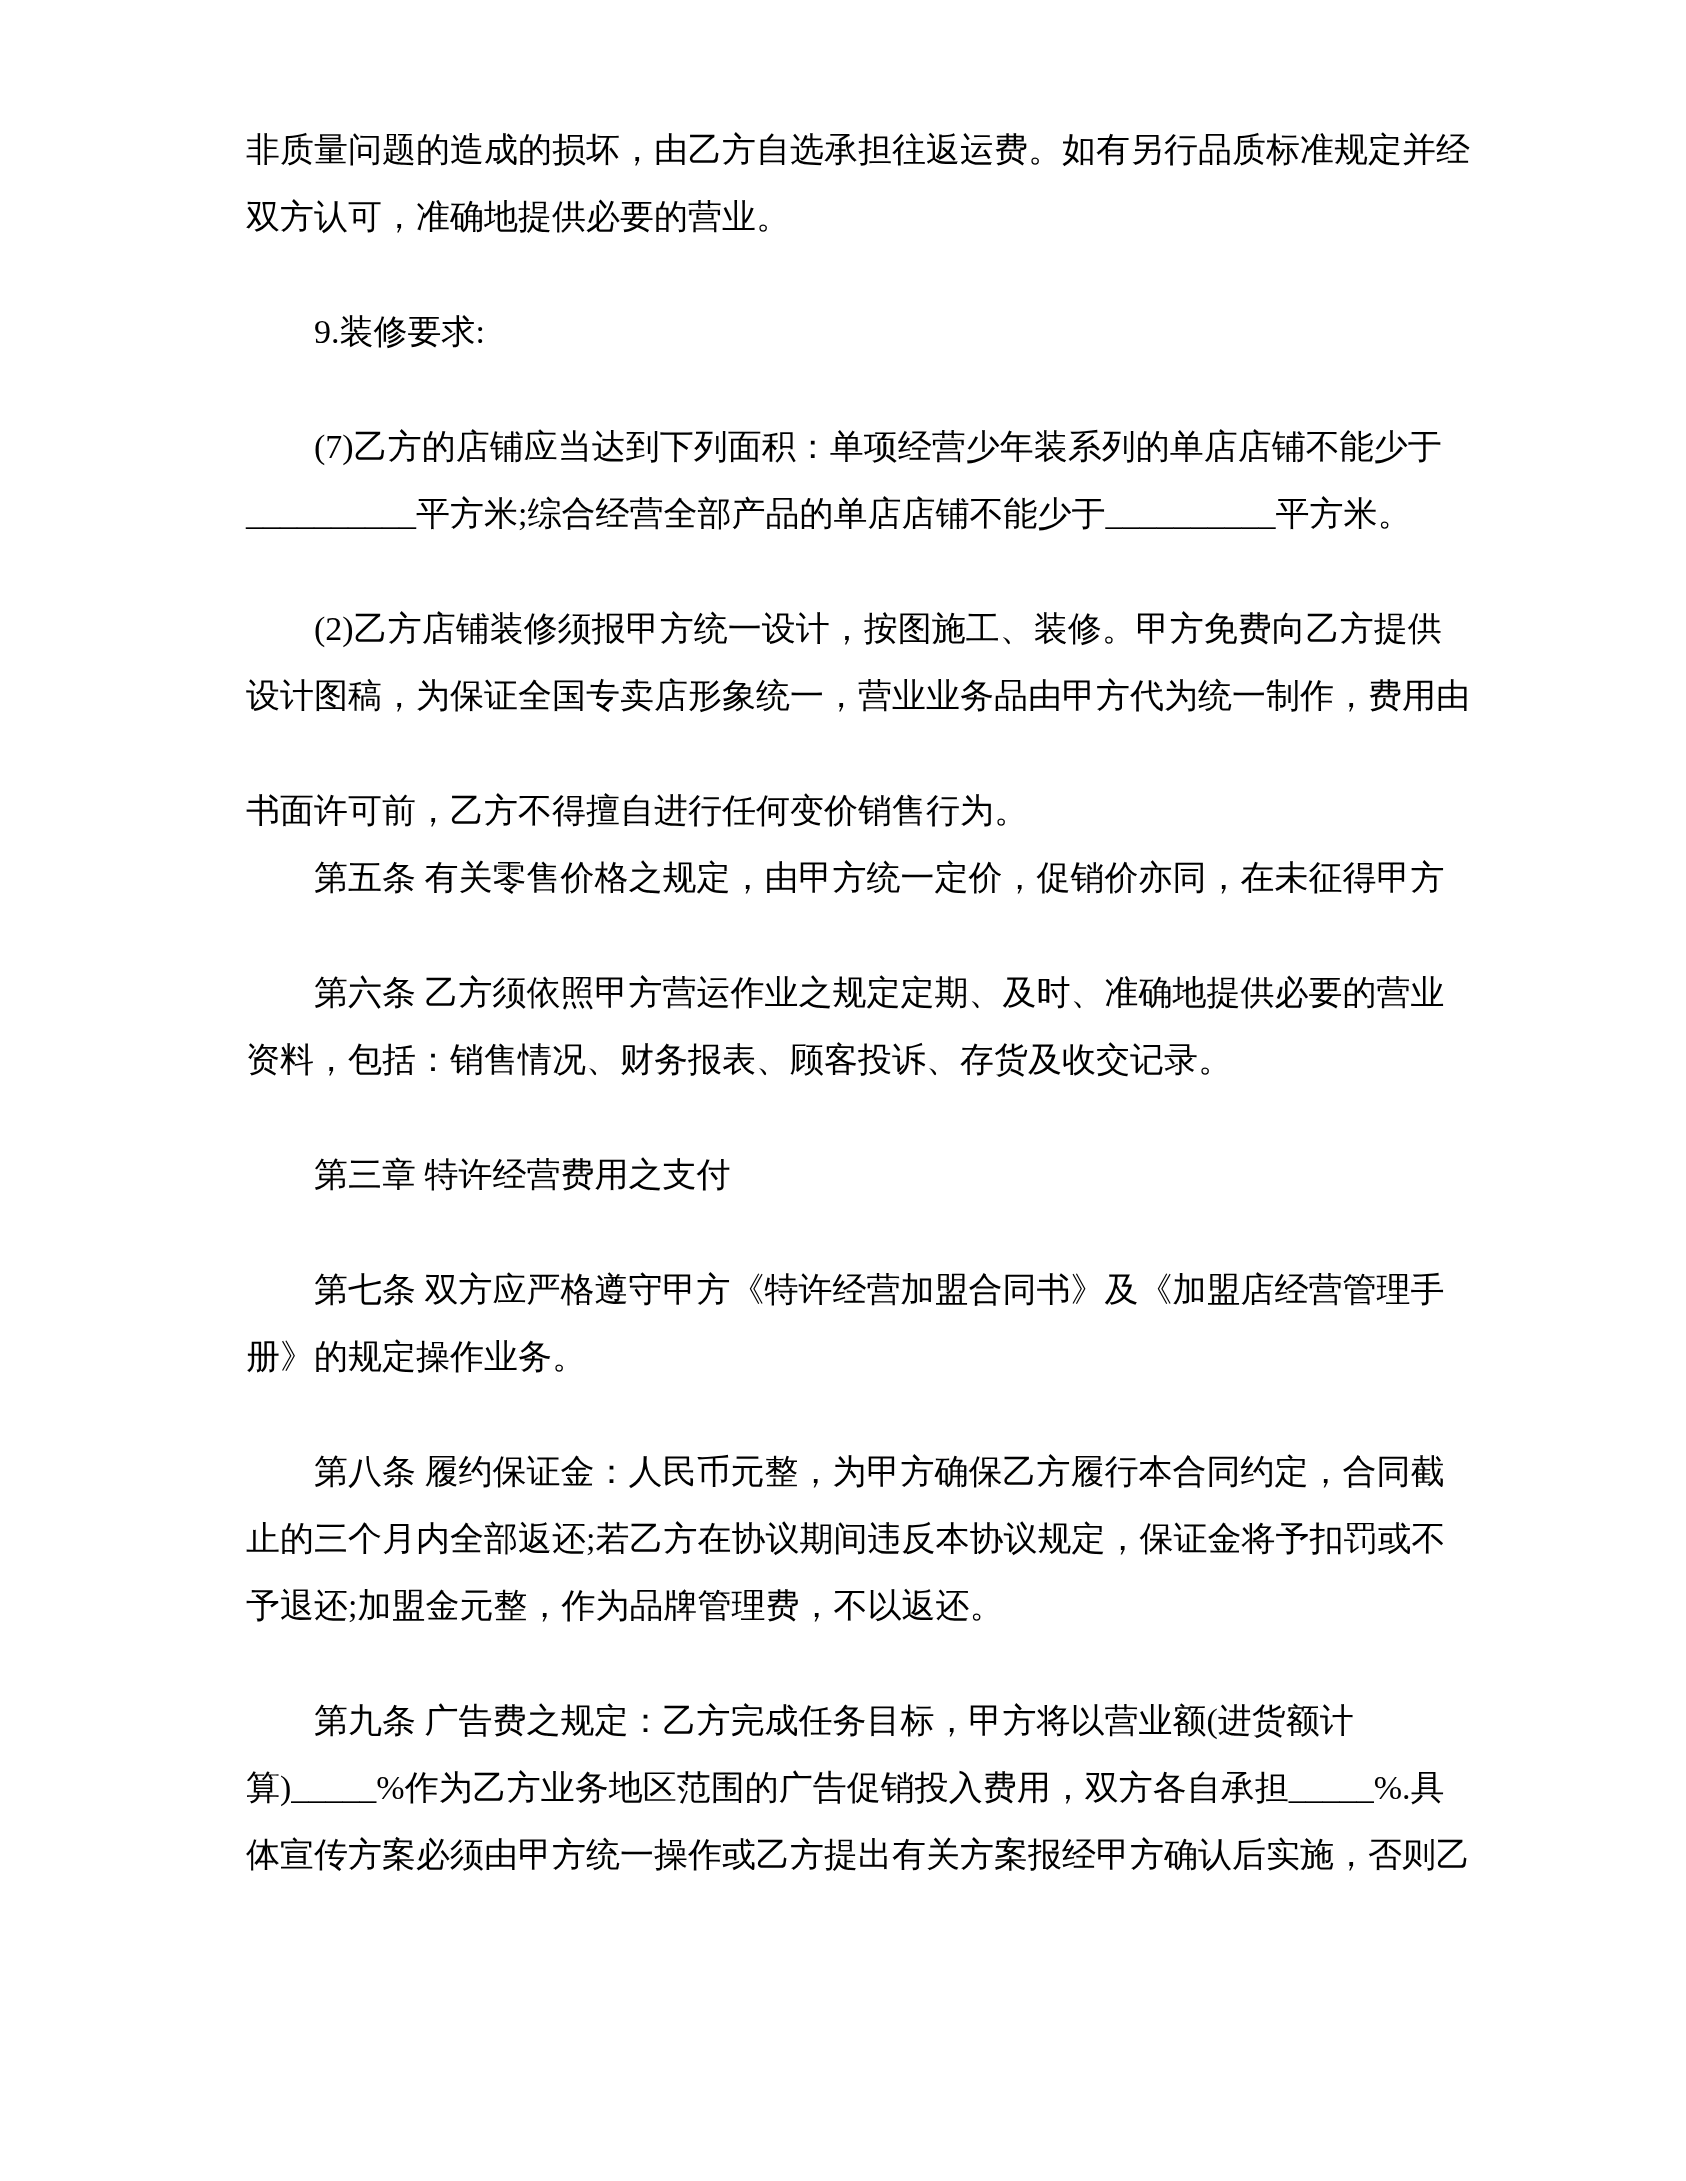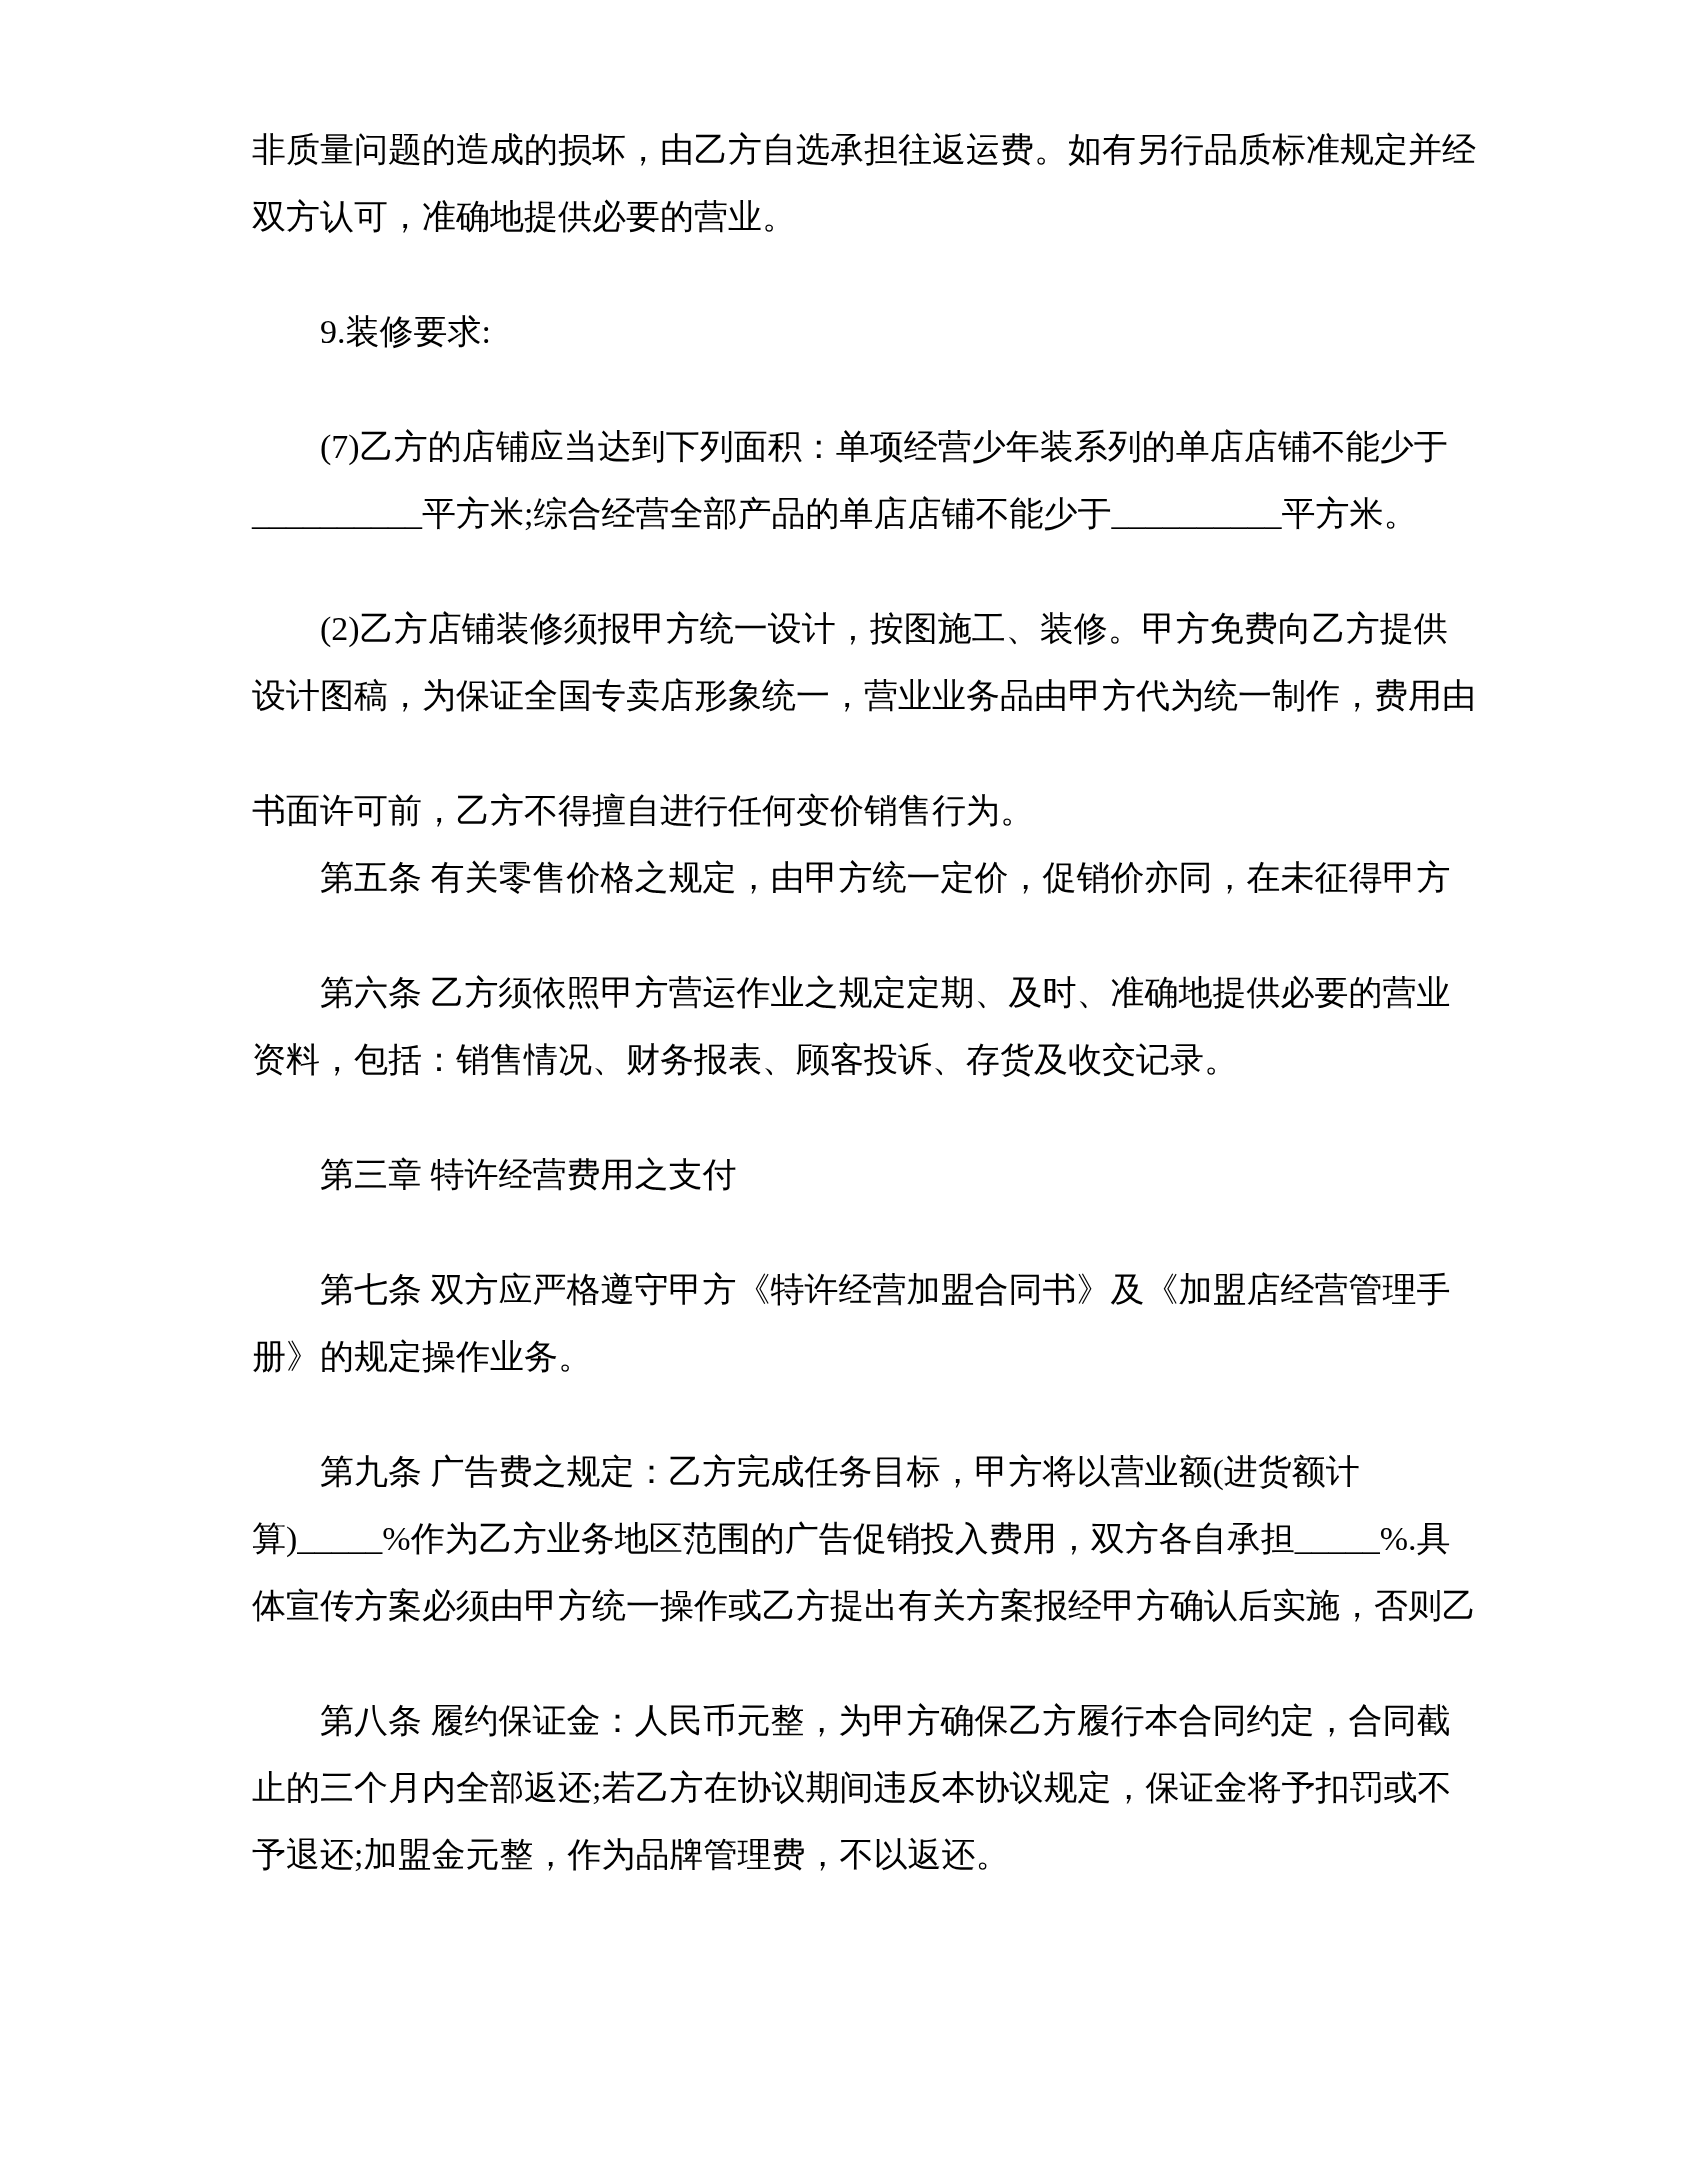--- a/index.html
+++ b/index.html
@@ -16,21 +16,21 @@
     position: absolute;
     left: 0;
     top: 0;
     width: 1686px;
     height: 2182px;
     background: #ffffff;
     overflow: hidden;
   }
   .text-block {
     position: absolute;
-    left: 252px;
+    left: 246px;
     top: 116px;
     width: 1203px;
     font-family: "Liberation Serif", "DejaVu Serif", serif;
     font-size: 34px;
     color: #000000;
   }
   .para {
     margin: 0 0 48px 0;
   }
   .line {
@@ -72,24 +72,24 @@
         <div class="line">资料，包括：销售情况、财务报表、顾客投诉、存货及收交记录。</div>
       </div>
       <div class="para">
         <div class="line first">第三章 特许经营费用之支付</div>
       </div>
       <div class="para">
         <div class="line first">第七条 双方应严格遵守甲方《特许经营加盟合同书》及《加盟店经营管理手</div>
         <div class="line">册》的规定操作业务。</div>
       </div>
       <div class="para">
+        <div class="line first">第八条 履约保证金：人民币元整，为甲方确保乙方履行本合同约定，合同截</div>
+        <div class="line">止的三个月内全部返还;若乙方在协议期间违反本协议规定，保证金将予扣罚或不</div>
+        <div class="line">予退还;加盟金元整，作为品牌管理费，不以返还。</div>
+      </div>
+      <div class="para">
         <div class="line first">第九条 广告费之规定：乙方完成任务目标，甲方将以营业额(进货额计</div>
         <div class="line">算)_____%作为乙方业务地区范围的广告促销投入费用，双方各自承担_____%.具</div>
         <div class="line">体宣传方案必须由甲方统一操作或乙方提出有关方案报经甲方确认后实施，否则乙</div>
-      </div>
-      <div class="para">
-        <div class="line first">第八条 履约保证金：人民币元整，为甲方确保乙方履行本合同约定，合同截</div>
-        <div class="line">止的三个月内全部返还;若乙方在协议期间违反本协议规定，保证金将予扣罚或不</div>
-        <div class="line">予退还;加盟金元整，作为品牌管理费，不以返还。</div>
       </div>
     </div>
 </div>
 
 
 </body></html>

